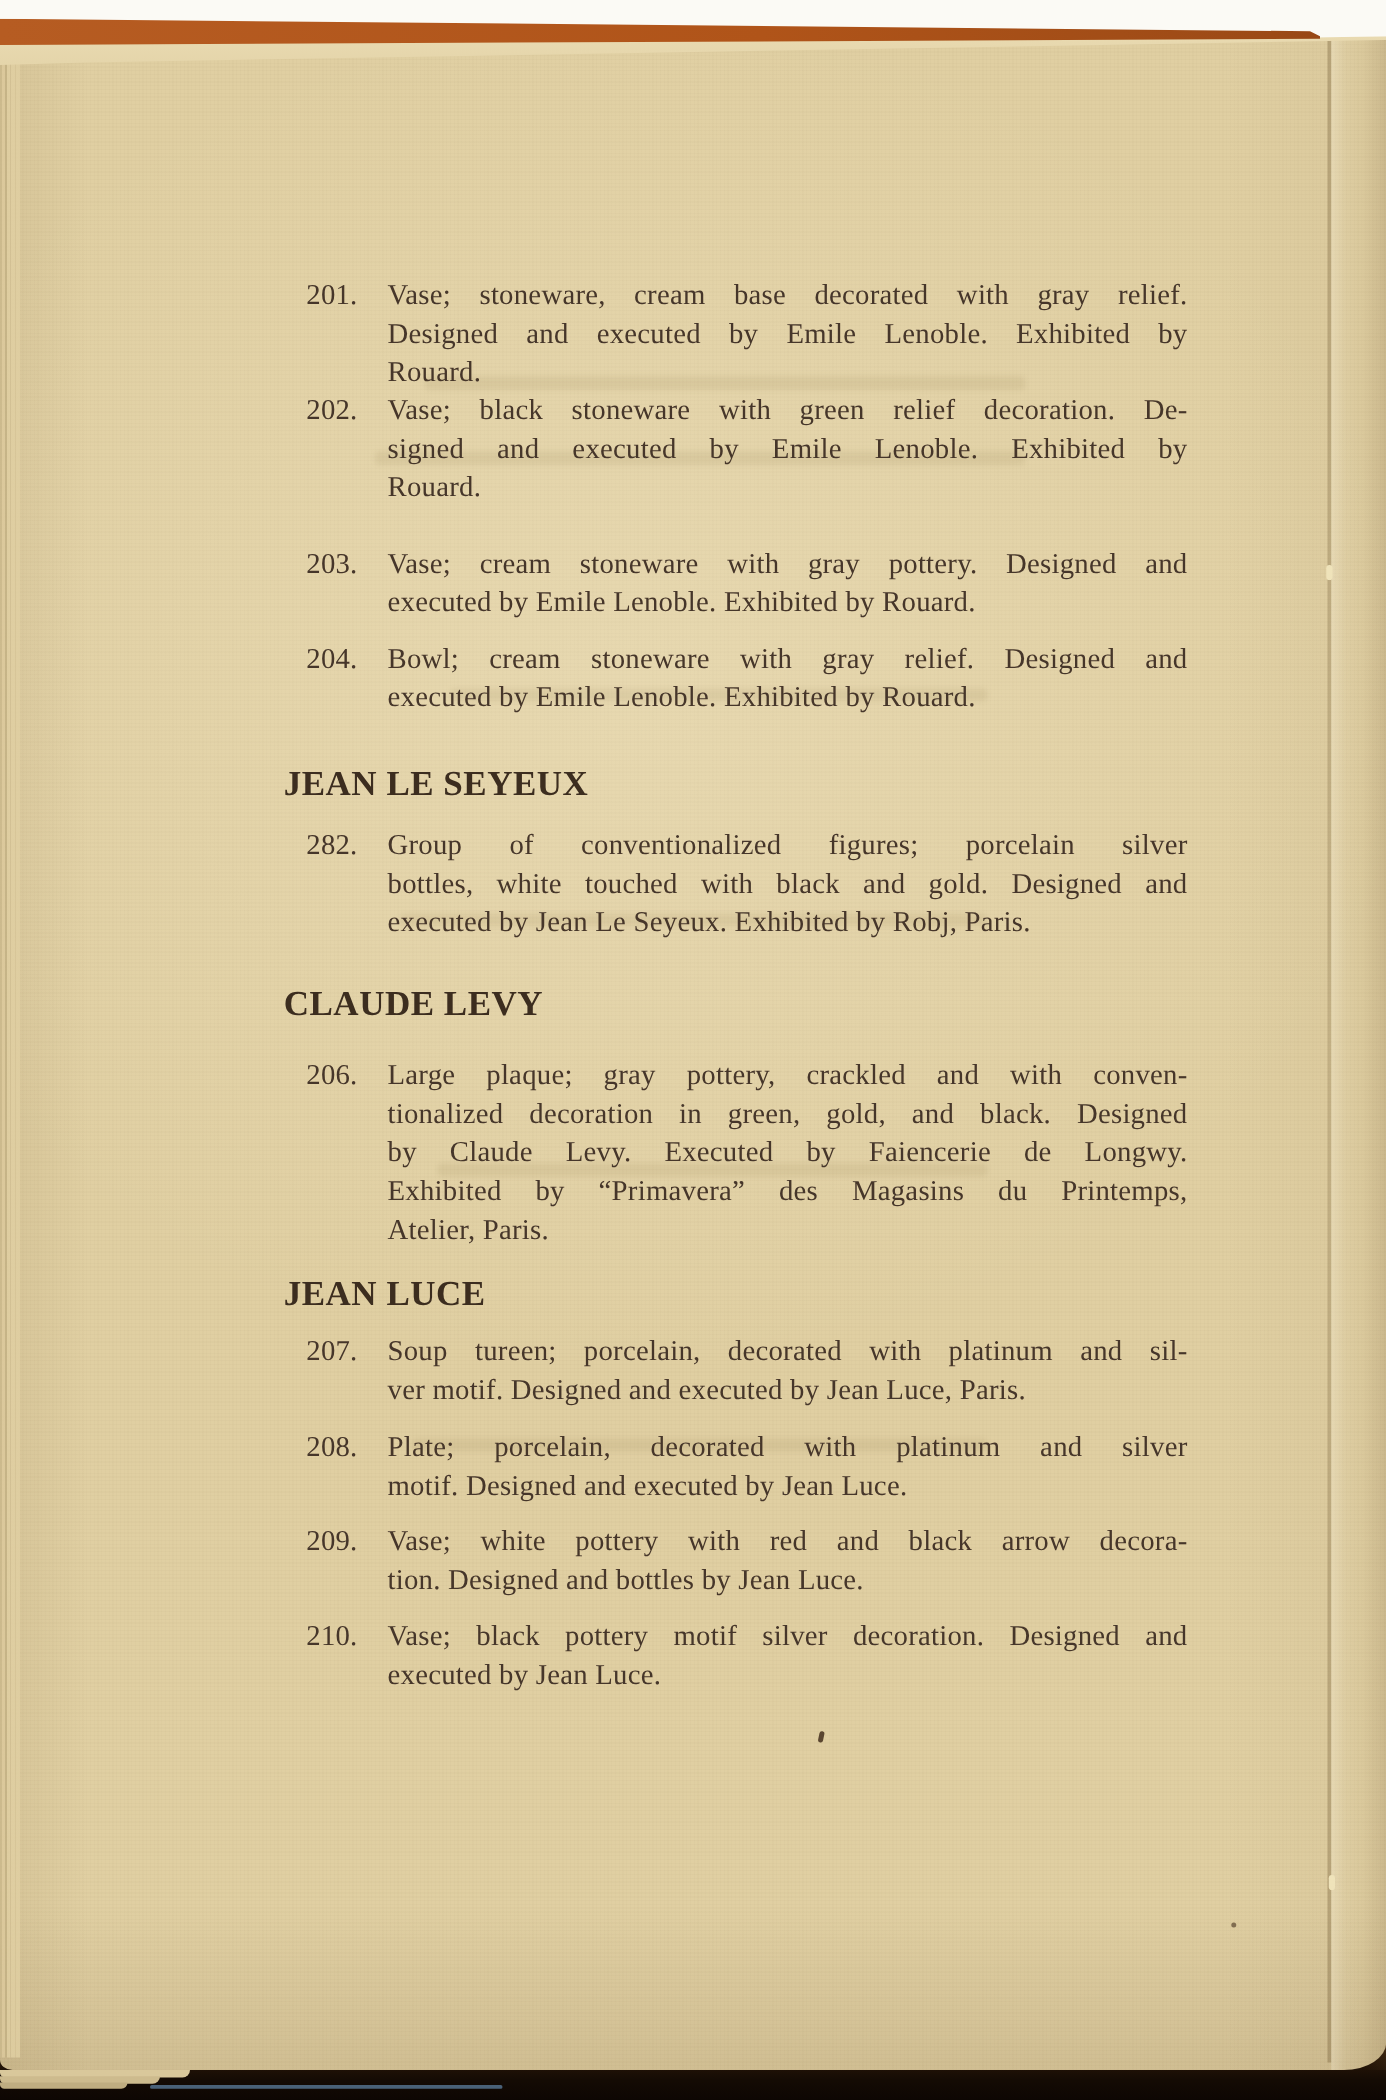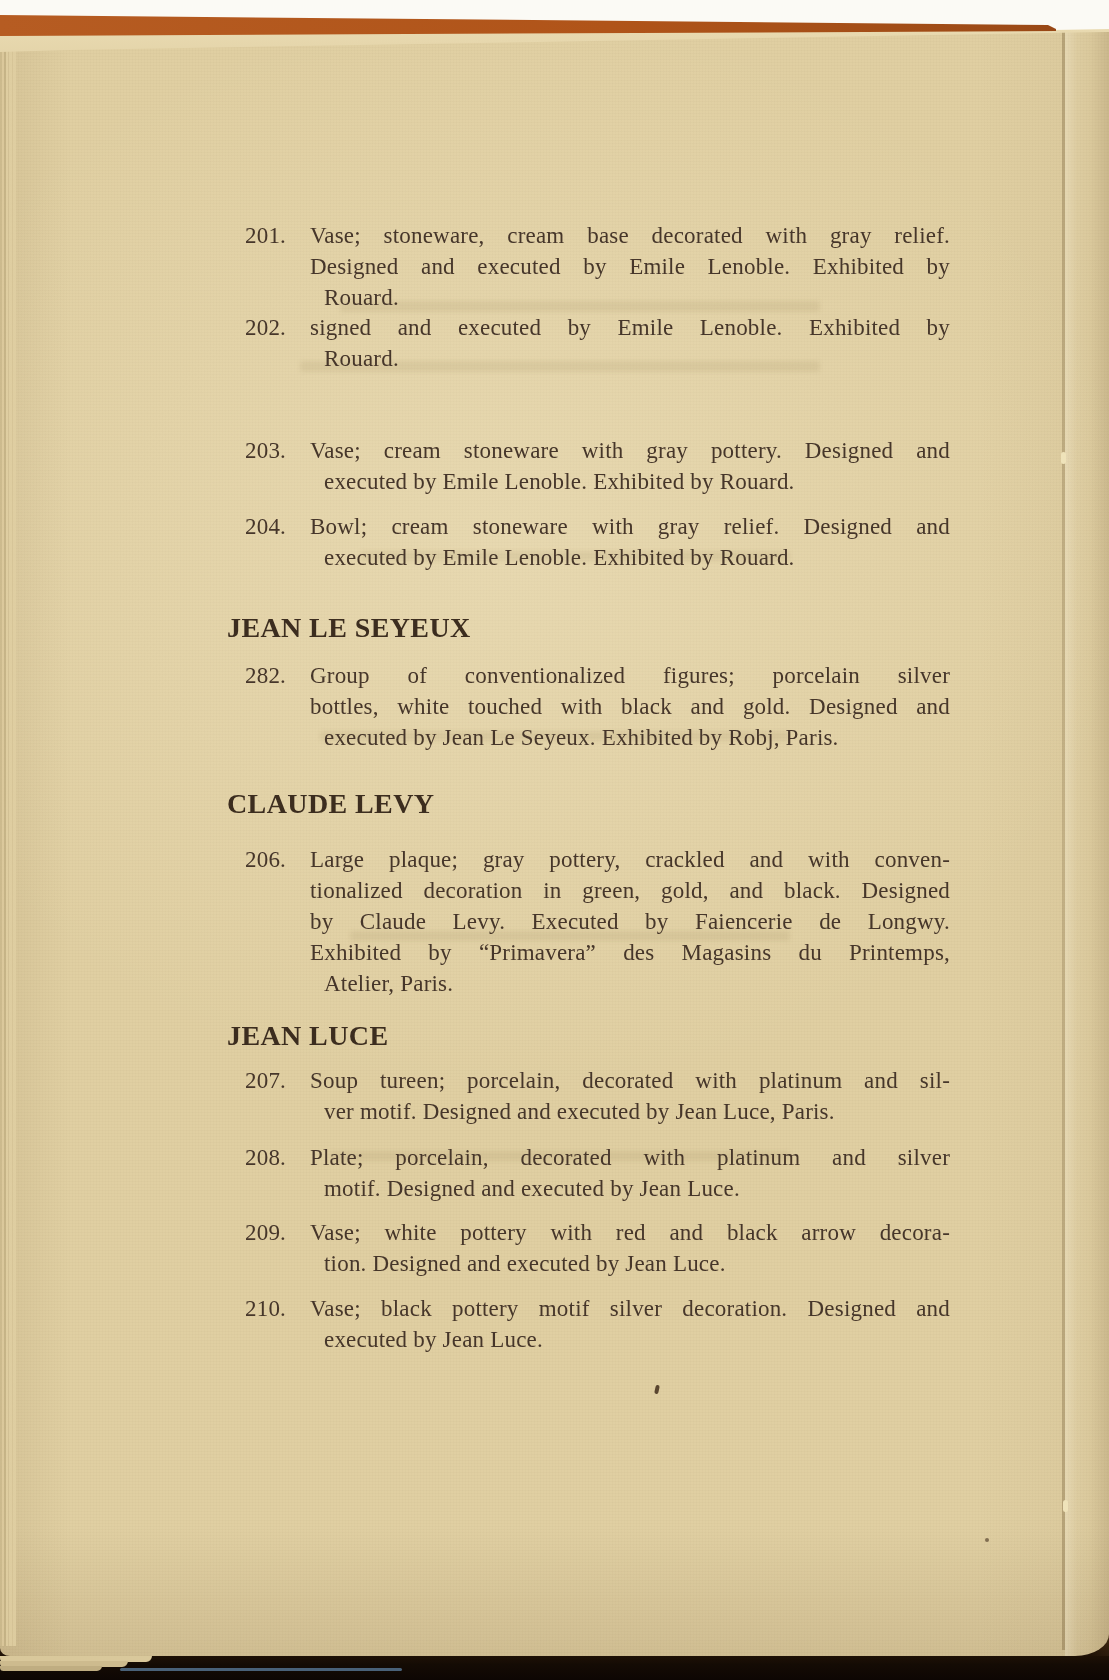--- a/index.html
+++ b/index.html
@@ -87,21 +87,21 @@
   .entry .num{
     position:absolute;left:0;top:0;height:31px;line-height:31px;
     font-size:23px;font-style:normal;letter-spacing:.2px;
   }
   .entry .lines{margin-left:65px;width:640px;}
   .line{
     height:31px;line-height:31px;font-size:23px;
     letter-spacing:.2px;text-align:justify;
   }
   .jl{text-align-last:justify;}
-  .ll{text-align:left;text-align-last:left;margin-left:14px;}
+  .ll{text-align:left;text-align-last:left;}
 </style>
 </head>
 <body>
 
 <div class="scan">
 
   <div class="bottom-dark"></div>
 
   <div class="main-page">
     <div class="left-edges"></div>
@@ -136,20 +136,21 @@
       <div class="lines">
         <div class="line jl">Vase; stoneware, cream base decorated with gray relief.</div>
         <div class="line jl">Designed and executed by Emile Lenoble. Exhibited by</div>
         <div class="line ll">Rouard.</div>
       </div>
     </div>
 
     <div class="entry" style="top:312px;">
       <span class="num">202.</span>
       <div class="lines">
+        <div class="line jl">Vase; black stoneware with green relief decoration. De-</div>
         <div class="line jl">signed and executed by Emile Lenoble. Exhibited by</div>
         <div class="line ll">Rouard.</div>
       </div>
     </div>
 
     <div class="entry" style="top:435px;">
       <span class="num">203.</span>
       <div class="lines">
         <div class="line jl">Vase; cream stoneware with gray pottery. Designed and</div>
         <div class="line ll">executed by Emile Lenoble. Exhibited by Rouard.</div>
@@ -203,21 +204,21 @@
       <div class="lines">
         <div class="line jl">Plate; porcelain, decorated with platinum and silver</div>
         <div class="line ll">motif. Designed and executed by Jean Luce.</div>
       </div>
     </div>
 
     <div class="entry" style="top:1217px;">
       <span class="num">209.</span>
       <div class="lines">
         <div class="line jl">Vase; white pottery with red and black arrow decora-</div>
-        <div class="line ll">tion. Designed and executed by Jean Luce.</div>
+        <div class="line ll">tion. Designed and bottles by Jean Luce.</div>
       </div>
     </div>
 
     <div class="entry" style="top:1293px;">
       <span class="num">210.</span>
       <div class="lines">
         <div class="line jl">Vase; black pottery motif silver decoration. Designed and</div>
         <div class="line ll">executed by Jean Luce.</div>
       </div>
     </div>

